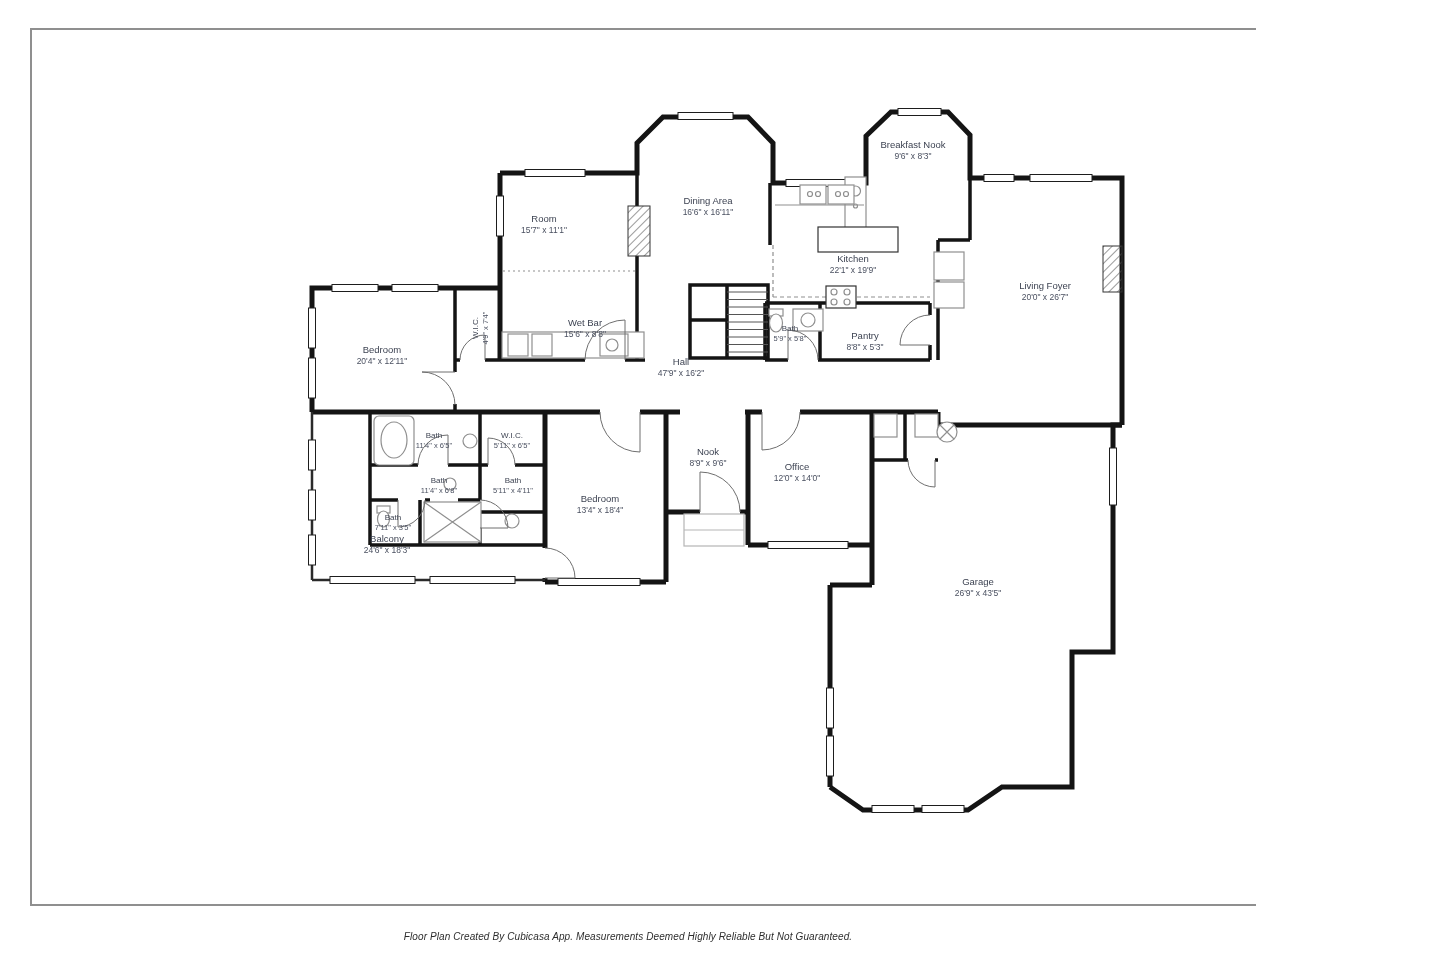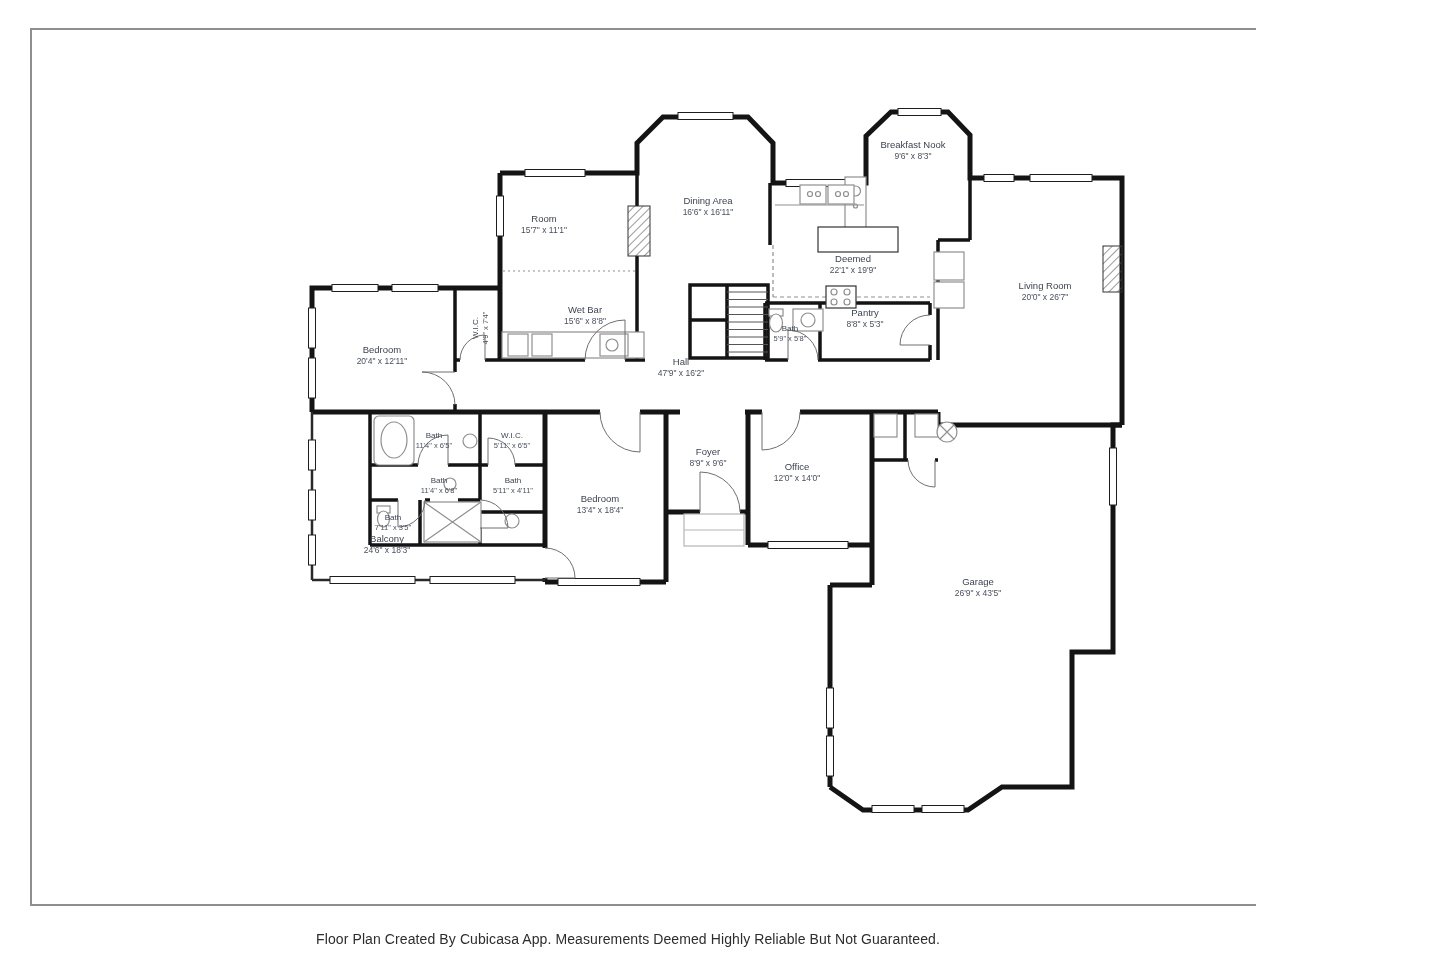--- a/index.html
+++ b/index.html
@@ -9,21 +9,21 @@
                border:2px solid #8f8f8f;box-sizing:border-box;}
   .plan-svg{position:absolute;left:0;top:0;}
   .room-label{position:absolute;transform:translate(-50%,-50%);text-align:center;
               color:#3d4352;line-height:1.3;white-space:nowrap;pointer-events:none;}
   .room-label .rname{font-size:9.5px;}
   .room-label .rdims{font-size:8.5px;color:#4a5060;}
   .room-label.rot{transform:translate(-50%,-50%) rotate(-90deg);}
   .room-label.tiny .rname{font-size:8px;}
   .room-label.tiny .rdims{font-size:7.5px;}
   .footer{position:absolute;left:0;right:0;top:931px;text-align:center;
-          font-size:14px;color:#2d2d2d;letter-spacing:.1px;}
+          font-size:10px;color:#2d2d2d;letter-spacing:.1px;font-style:italic;}
   .logo{position:absolute;left:1281px;top:863px;width:80px;height:80px;border-radius:50%;
         border:2.5px solid #1f1f1f;box-sizing:border-box;
         background:conic-gradient(from -20deg,
           #e27979 0 12%, #eda06a 12% 24%, #f0d06e 24% 36%, #a6d88c 36% 48%,
           #7fd0c5 48% 60%, #8fbde8 60% 72%, #b795d2 72% 84%, #a3a3a3 84% 94%, #e27979 94% 100%);}
   .logo-inner{position:absolute;left:9px;top:9px;width:57px;height:57px;border-radius:50%;
               background:#ffffff;display:flex;align-items:center;justify-content:center;}
   .logo-letters{display:flex;align-items:center;color:#141414;font-weight:500;letter-spacing:-2px;}
   .logo-letters .le{font-size:30px;transform:translateY(-2px);}
   .logo-letters .lj{font-size:24px;transform:translateY(7px);}
@@ -197,53 +197,53 @@
   </div>
   <div class="room-label" style="left:708px;top:207px">
     <div class="rname">Dining Area</div>
     <div class="rdims">16'6" x 16'11"</div>
   </div>
   <div class="room-label" style="left:544px;top:225px">
     <div class="rname">Room</div>
     <div class="rdims">15'7" x 11'1"</div>
   </div>
   <div class="room-label" style="left:853px;top:265px">
-    <div class="rname">Deemed</div>
+    <div class="rname">Kitchen</div>
     <div class="rdims">22'1" x 19'9"</div>
   </div>
   <div class="room-label" style="left:1045px;top:292px">
-    <div class="rname">Living Room</div>
+    <div class="rname">Living Foyer</div>
     <div class="rdims">20'0" x 26'7"</div>
   </div>
-  <div class="room-label" style="left:585px;top:316px">
+  <div class="room-label" style="left:585px;top:329px">
     <div class="rname">Wet Bar</div>
     <div class="rdims">15'6" x 8'8"</div>
   </div>
-  <div class="room-label" style="left:865px;top:319px">
+  <div class="room-label" style="left:865px;top:342px">
     <div class="rname">Pantry</div>
     <div class="rdims">8'8" x 5'3"</div>
   </div>
   <div class="room-label tiny" style="left:790px;top:334px">
     <div class="rname">Bath</div>
     <div class="rdims">5'9" x 5'8"</div>
   </div>
   <div class="room-label" style="left:382px;top:356px">
     <div class="rname">Bedroom</div>
     <div class="rdims">20'4" x 12'11"</div>
   </div>
   <div class="room-label rot tiny" style="left:481px;top:328px">
     <div class="rname">W.I.C.</div>
     <div class="rdims">4'9" x 7'4"</div>
   </div>
   <div class="room-label" style="left:681px;top:368px">
     <div class="rname">Hall</div>
     <div class="rdims">47'9" x 16'2"</div>
   </div>
   <div class="room-label" style="left:708px;top:458px">
-    <div class="rname">Foyer</div>
+    <div class="rname">Nook</div>
     <div class="rdims">8'9" x 9'6"</div>
   </div>
   <div class="room-label" style="left:797px;top:473px">
     <div class="rname">Office</div>
     <div class="rdims">12'0" x 14'0"</div>
   </div>
   <div class="room-label tiny" style="left:434px;top:441px">
     <div class="rname">Bath</div>
     <div class="rdims">11'4" x 6'5"</div>
   </div>

